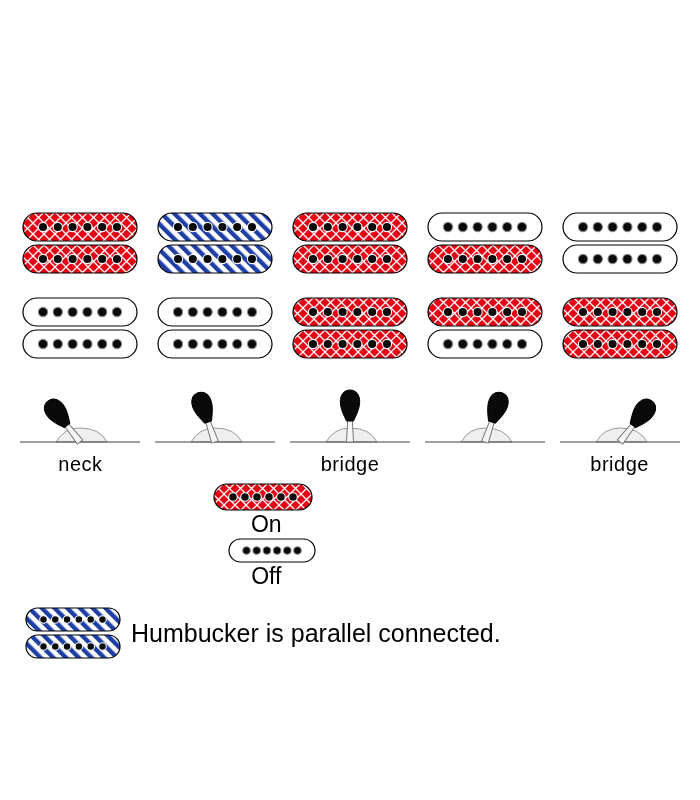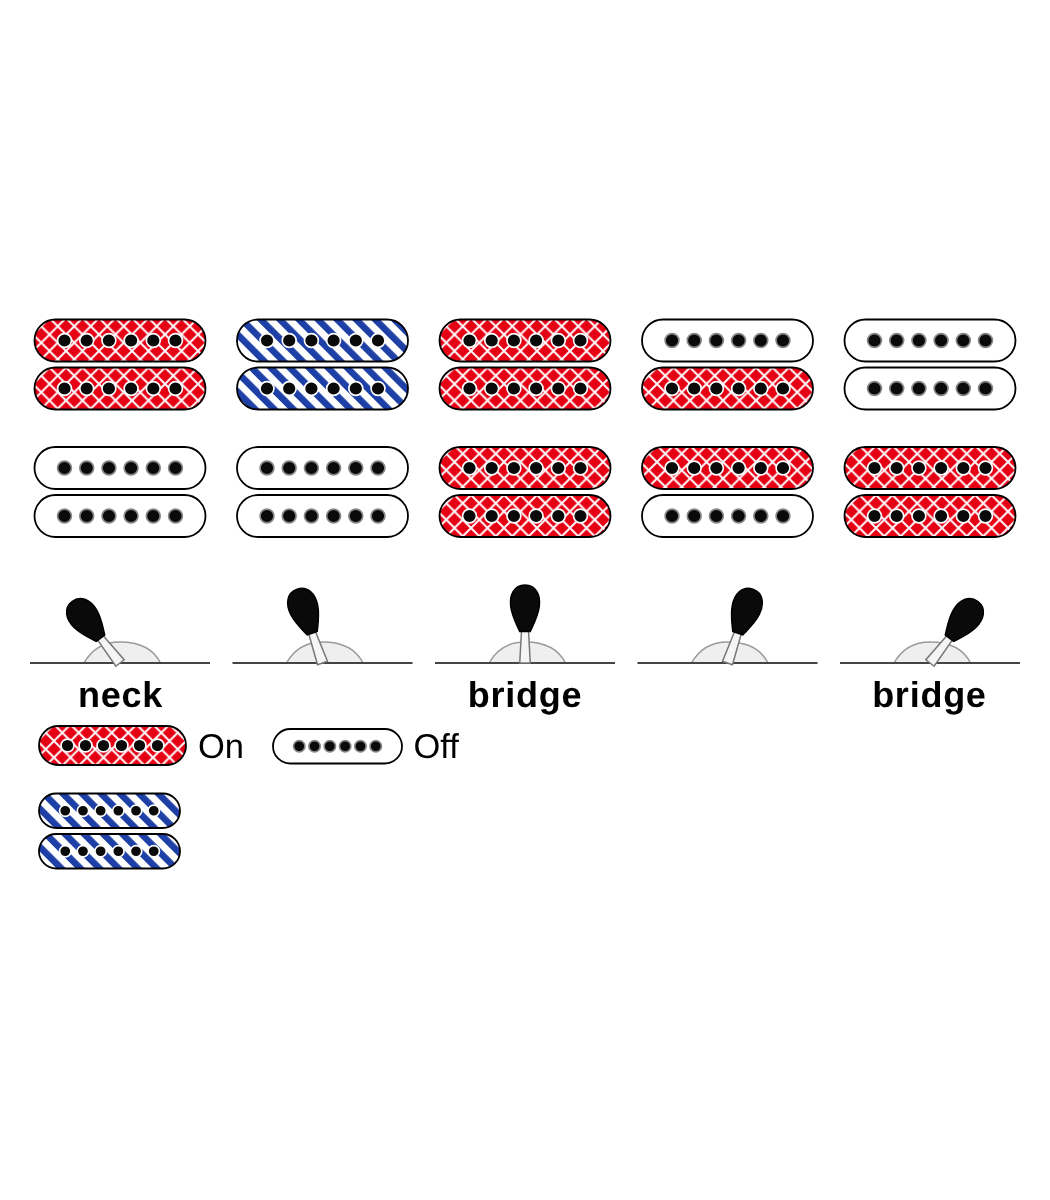--- a/index.html
+++ b/index.html
@@ -9,25 +9,25 @@
     font-family:"Liberation Sans", sans-serif;
   }
   .columns{
     position:absolute;left:13px;top:212px;width:674px;
     display:grid;grid-template-columns:repeat(5,1fr);
   }
   .col{display:flex;flex-direction:column;align-items:center;}
   .col .bridge-pickup{margin-top:23px;}
   .col .lever{margin-top:29px;}
   .pos-label{
-    font-size:24px;font-weight:700;height:30px;line-height:28px;
+    font-size:20px;font-weight:400;height:30px;line-height:28px;
     letter-spacing:0.5px;
   }
   .legend{position:absolute;left:25px;top:483px;}
-  .legend-row1{display:flex;align-items:center;}
+  .legend-row1{display:flex;align-items:center;flex-direction:column;}
   .legend-row2{display:flex;align-items:center;margin-top:17px;}
   .legend-text{font-size:23px;font-weight:500;margin-left:7px;}
   .off-swatch{margin-left:18px;}
   .note-text{font-size:25px;font-weight:500;margin-left:10px;}
   svg{display:block;}
 </style>
 </head>
 <body>
 
 <svg id="pattern-defs" width="0" height="0" style="position:absolute" aria-hidden="true">
@@ -300,14 +300,15 @@
           <circle cx="77.5" cy="12.5" r="3.7950000000000004" fill="#0a0a0a" stroke="#ffffff" stroke-width="1.1"></circle>
           <rect x="1" y="28" width="94" height="23" rx="11.5" ry="11.5" fill="url(#pat-parallel)" stroke="#000" stroke-width="1.2"></rect>
           <circle cx="18.5" cy="39.5" r="3.7950000000000004" fill="#0a0a0a" stroke="#ffffff" stroke-width="1.1"></circle>
           <circle cx="30.3" cy="39.5" r="3.7950000000000004" fill="#0a0a0a" stroke="#ffffff" stroke-width="1.1"></circle>
           <circle cx="42.1" cy="39.5" r="3.7950000000000004" fill="#0a0a0a" stroke="#ffffff" stroke-width="1.1"></circle>
           <circle cx="53.9" cy="39.5" r="3.7950000000000004" fill="#0a0a0a" stroke="#ffffff" stroke-width="1.1"></circle>
           <circle cx="65.7" cy="39.5" r="3.7950000000000004" fill="#0a0a0a" stroke="#ffffff" stroke-width="1.1"></circle>
           <circle cx="77.5" cy="39.5" r="3.7950000000000004" fill="#0a0a0a" stroke="#ffffff" stroke-width="1.1"></circle>
         </svg>
       </span>
+    <span class="note-text">Humbucker is parallel connected.</span>
   </div>
 </div>
 
 </body></html>

